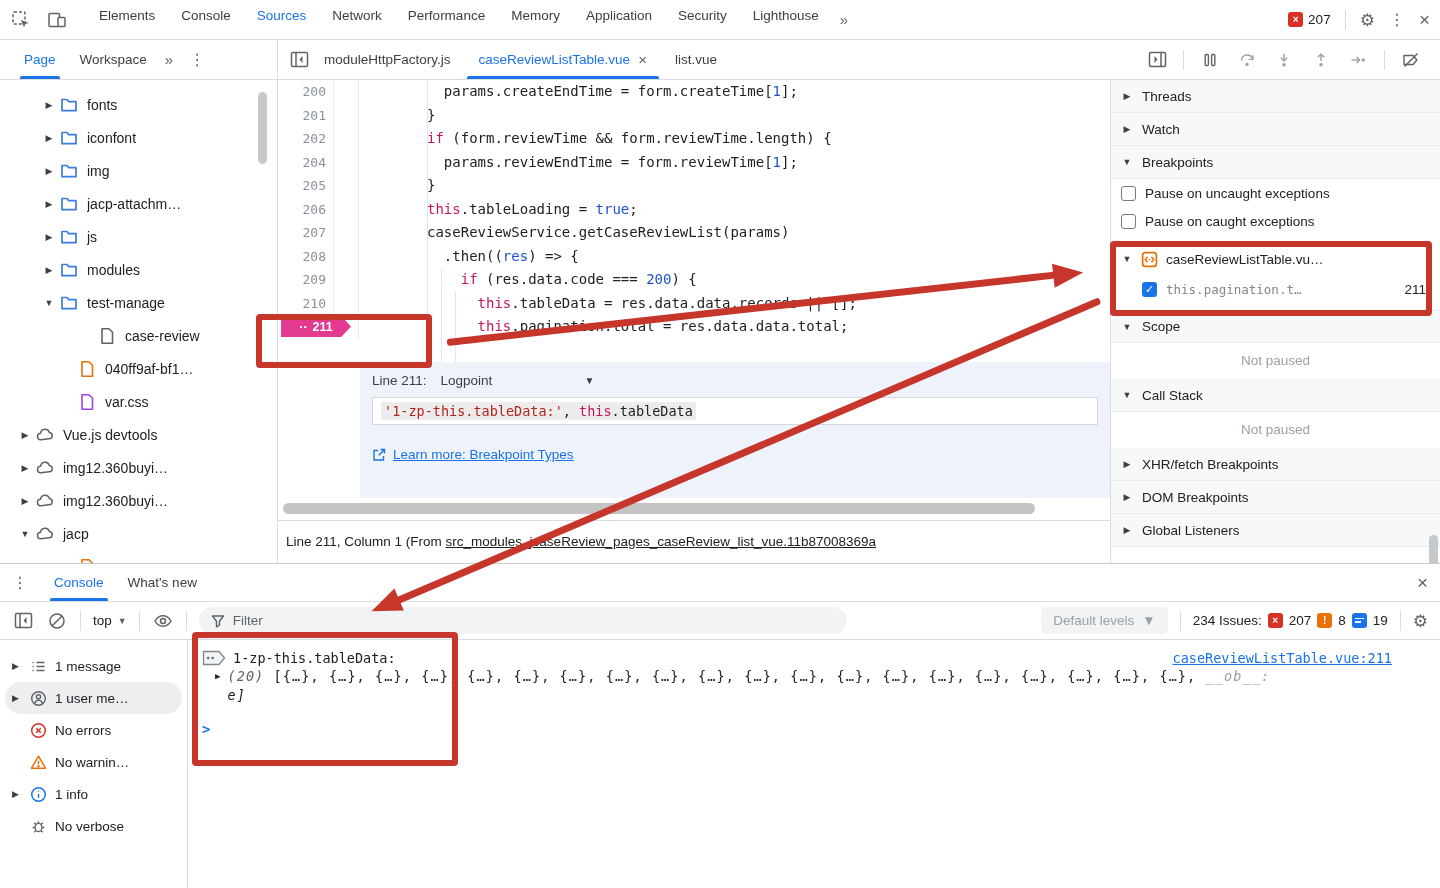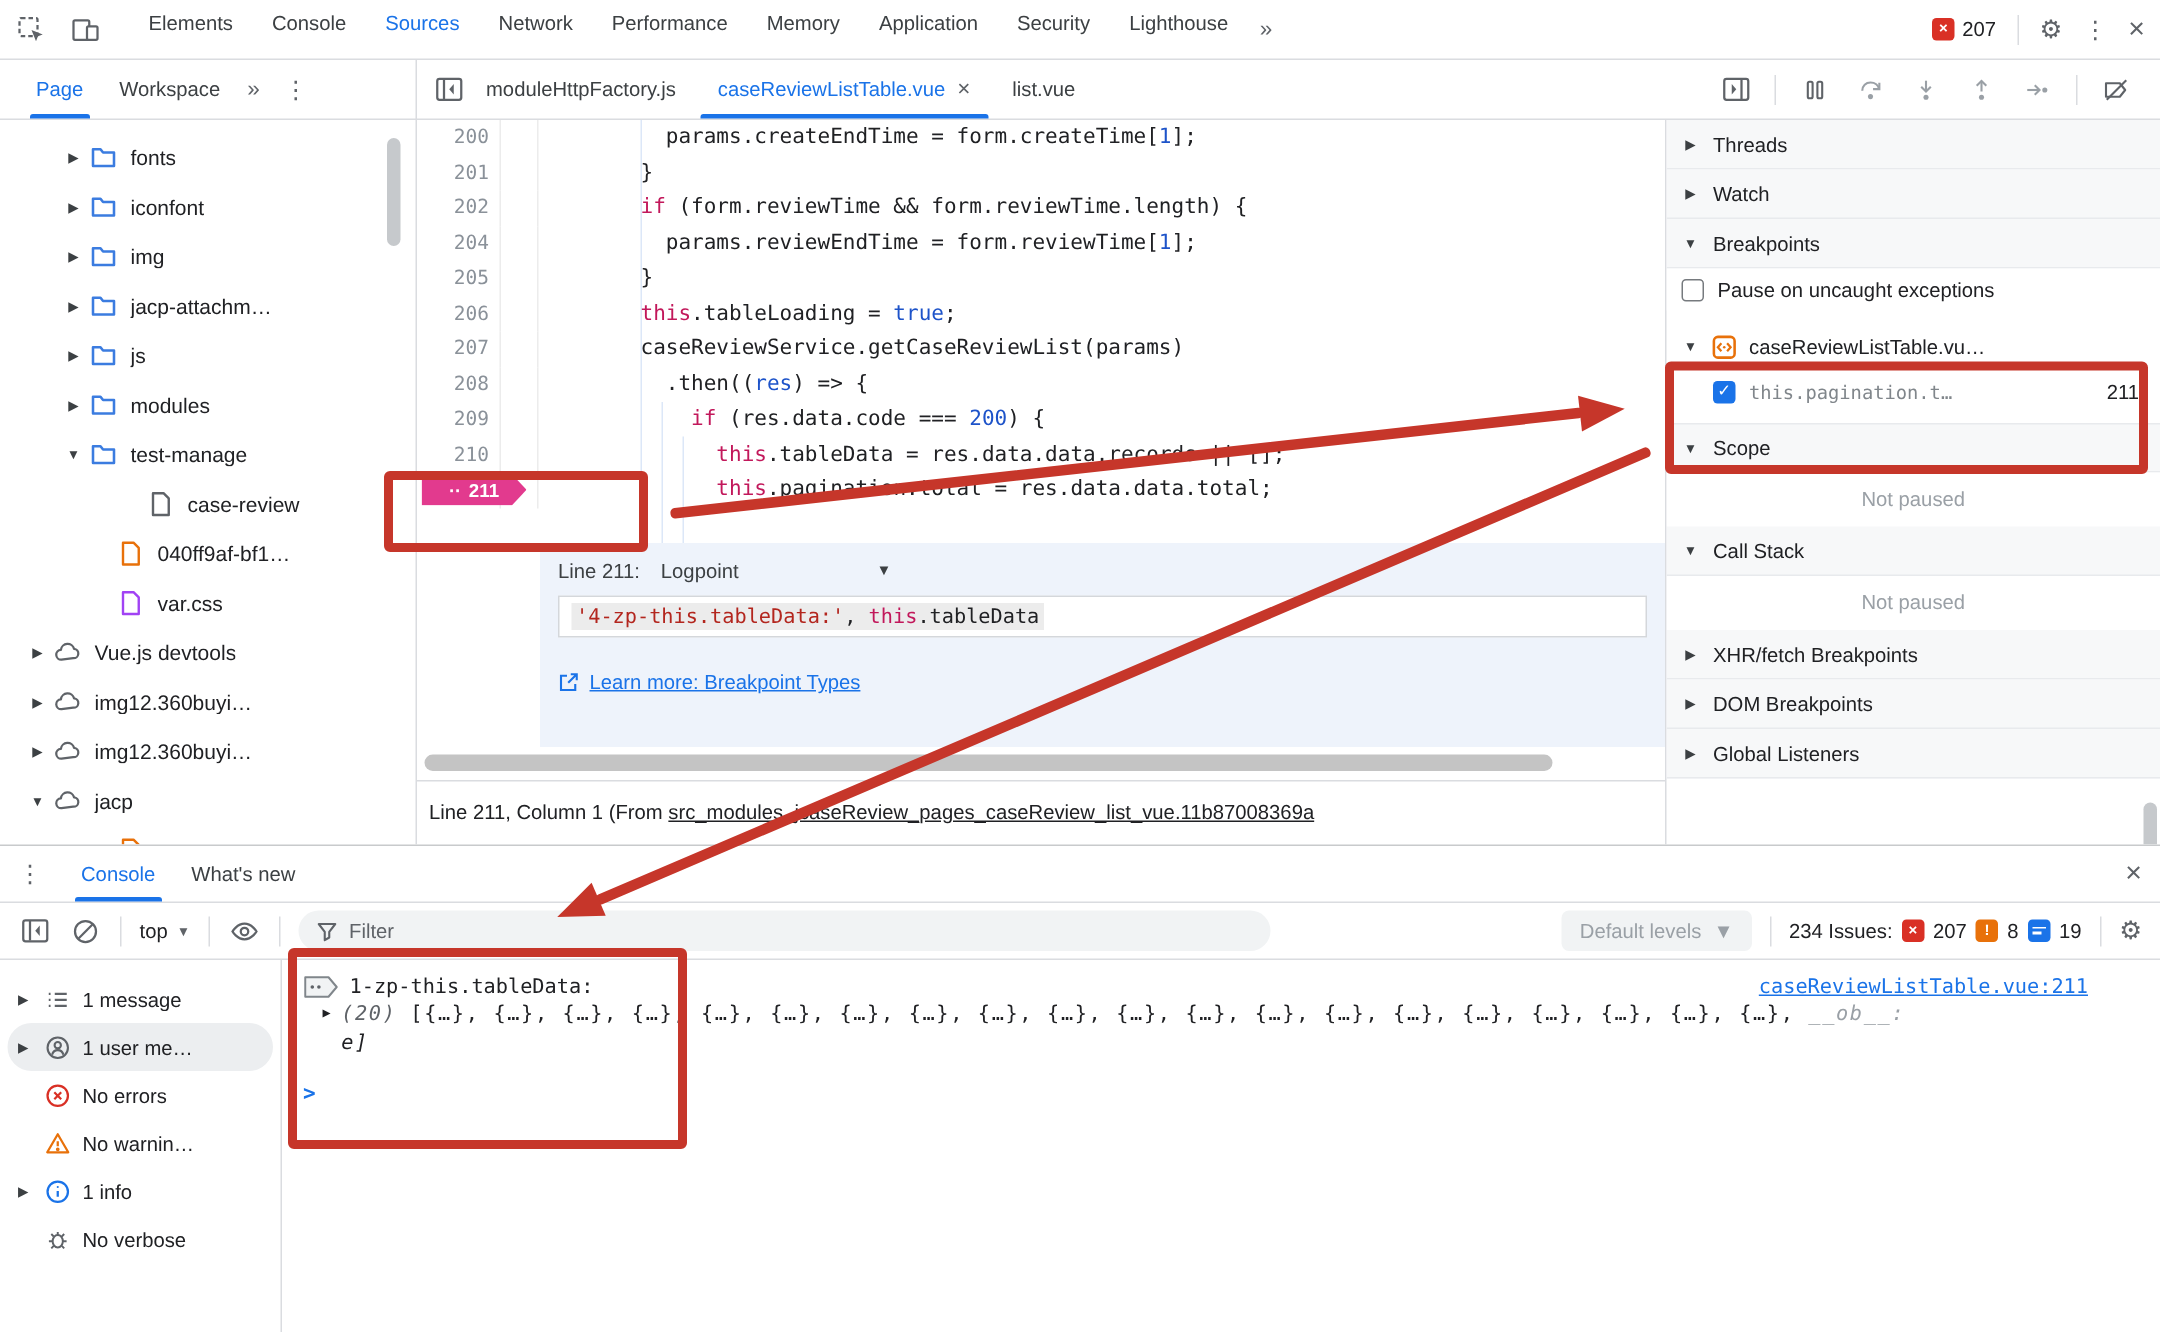--- a/index.html
+++ b/index.html
@@ -466,21 +466,21 @@
   </div>
       </div>
 
     <div class="lp-pane">
       <div class="lp-row1">
         <span>Line 211:</span>
         <span class="lp-type">Logpoint</span>
         <span class="lp-caret">▼</span>
       </div>
       <div class="lp-input">
-        <span class="lp-expr" id="lp-expr"><span class="tok-s">'4-zp-this.tableData:'</span><span class="tok-d">, </span><span class="tok-k">this</span><span class="tok-d">.tableData</span></span>
+        <span class="lp-expr" id="lp-expr"><span class="tok-s">'1-zp-this.tableData:'</span><span class="tok-d">, </span><span class="tok-k">this</span><span class="tok-d">.tableData</span></span>
       </div>
       <div class="lp-link">
         <span>
           <svg width="14" height="14" viewBox="0 0 14 14" fill="none" stroke="#1a73e8" stroke-width="1.4">
               <path d="M6 2.5H2v9.5h9.5V8"></path>
               <path d="M8.5 1.5h4v4M12.3 1.7L6.8 7.2"></path>
             </svg>
         </span>
         <span class="ltext">Learn more: Breakpoint Types</span>
       </div>
@@ -504,20 +504,24 @@
         <span class="s-arrow">▶</span>
         <span>Watch</span>
       </div>
     <div class="sec">
         <span class="s-arrow">▼</span>
         <span>Breakpoints</span>
       </div>
     <div class="chk-row">
         <span class="cb"></span>
         <span>Pause on uncaught exceptions</span>
+      </div>
+    <div class="chk-row">
+        <span class="cb"></span>
+        <span>Pause on caught exceptions</span>
       </div>
     <div class="bp-group">
       <span class="s-arrow">▼</span>
       <span class="vueicon">
         <svg width="17" height="17" viewBox="0 0 16 16" fill="none">
             <rect x="1.5" y="1.5" width="13" height="13" rx="2.5" stroke="#e8710a" stroke-width="1.6"></rect>
             <path d="M6.2 5.5L4 8l2.2 2.5M9.8 5.5L12 8l-2.2 2.5" stroke="#e8710a" stroke-width="1.4"></path>
             <circle cx="8" cy="8" r="0.8" fill="#e8710a"></circle>
           </svg>
       </span>

